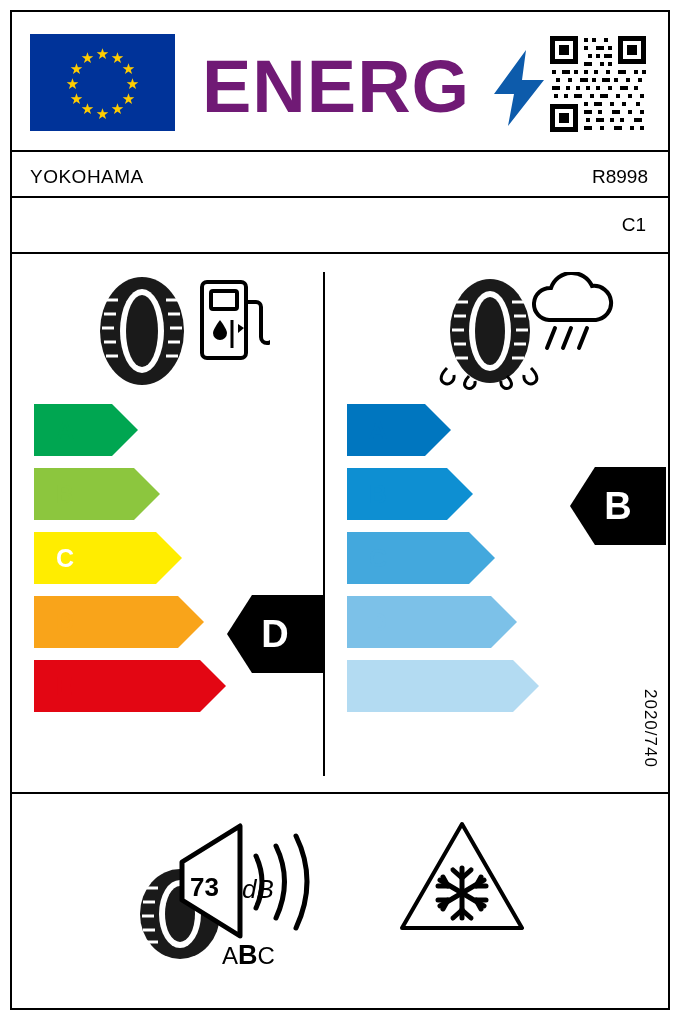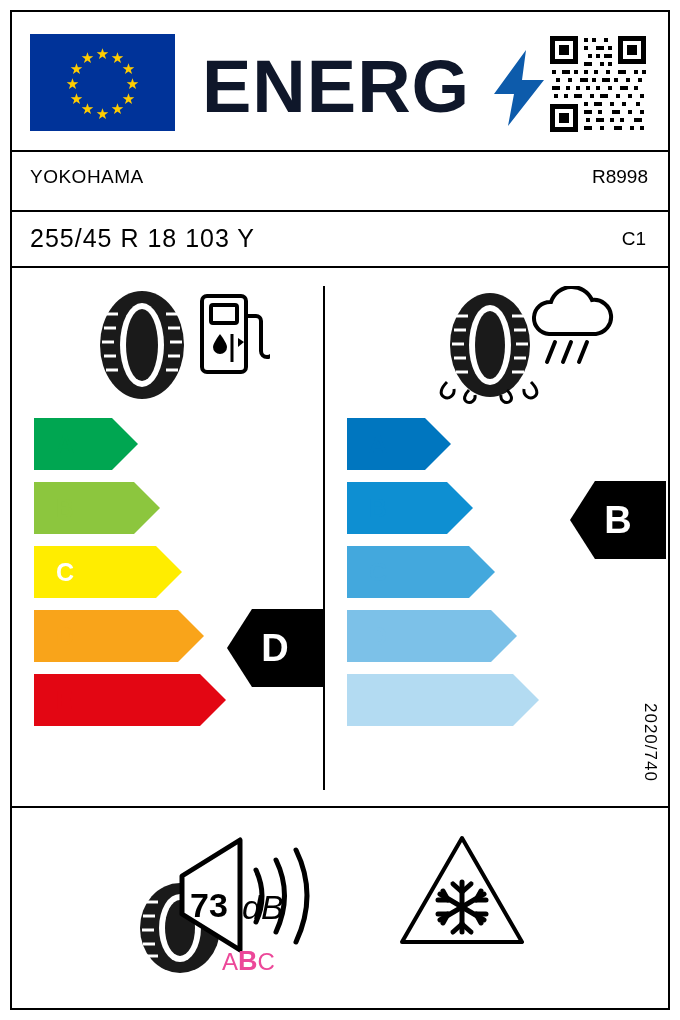--- a/index.html
+++ b/index.html
@@ -22,32 +22,32 @@
     position:absolute;left:18px;top:22px;width:145px;height:97px;
     background:#003399;
   }
   .eu-flag .stars{position:absolute;inset:0;}
   .eu-flag .star{
     position:absolute;color:#FFCC00;font-size:15px;line-height:15px;
     transform:translate(-50%,-50%);
   }
   .energ{
     position:absolute;left:190px;top:32px;
-    font-size:74px;font-weight:bold;letter-spacing:1px;color:#0f172a;
+    font-size:74px;font-weight:bold;letter-spacing:1px;color:#701a75;
     font-family:"Liberation Sans",sans-serif;
   }
   .bolt{
     position:absolute;left:480px;top:38px;width:54px;height:76px;
   }
   .qr{
     position:absolute;right:20px;top:22px;width:100px;height:100px;
   }
   
   .brand-row{
-    position:relative;height:60px;border-bottom:2px solid #000;box-sizing:border-box;
+    position:relative;height:46px;border-bottom:2px solid #000;box-sizing:border-box;
   }
   .brand{
     position:absolute;left:18px;top:14px;font-size:19px;letter-spacing:.5px;
   }
   .code{
     position:absolute;right:20px;top:14px;font-size:19px;
   }
   
   .size-row{
     position:relative;height:56px;border-bottom:2px solid #000;box-sizing:border-box;
@@ -103,24 +103,24 @@
   .bottom{position:relative;height:auto;}
   .noise{position:absolute;left:110px;top:20px;}
   .snow{position:absolute;left:385px;top:22px;}
   .vert-date{
     position:absolute;right:8px;bottom:26px;
     font-size:17px;
     writing-mode:vertical-rl;
     letter-spacing:1px;
   }
   .db-text{
-    position:absolute;font-size:34px;font-weight:bold;
+    position:absolute;font-size:26px;font-weight:bold;
   }
   .abc{
-    position:absolute;font-size:24px;color:#ec4899;
+    position:absolute;font-size:24px;color:#000000;margin-top:8px;
   }
   .abc .sel{font-weight:bold;font-size:27px;}
   svg{display:block;}
 </style>
 </head>
 <body>
 
 <div class="label">
 
   <div class="header">
@@ -232,21 +232,20 @@
       </svg>
     </div>
   </div>
 
   <div class="brand-row">
     <div class="brand">YOKOHAMA</div>
     <div class="code">R8998</div>
   </div>
 
   <div class="size-row">
-    <div class="size">255/45 R 18 103 Y</div>
     <div class="cls">C1</div>
   </div>
 
   <div class="main">
     <div class="divider"></div>
 
     <div class="pane pane-left">
 
       <div class="pict" style="left:80px;top:20px;">
         <svg viewBox="0 0 100 115" width="100" height="115">

